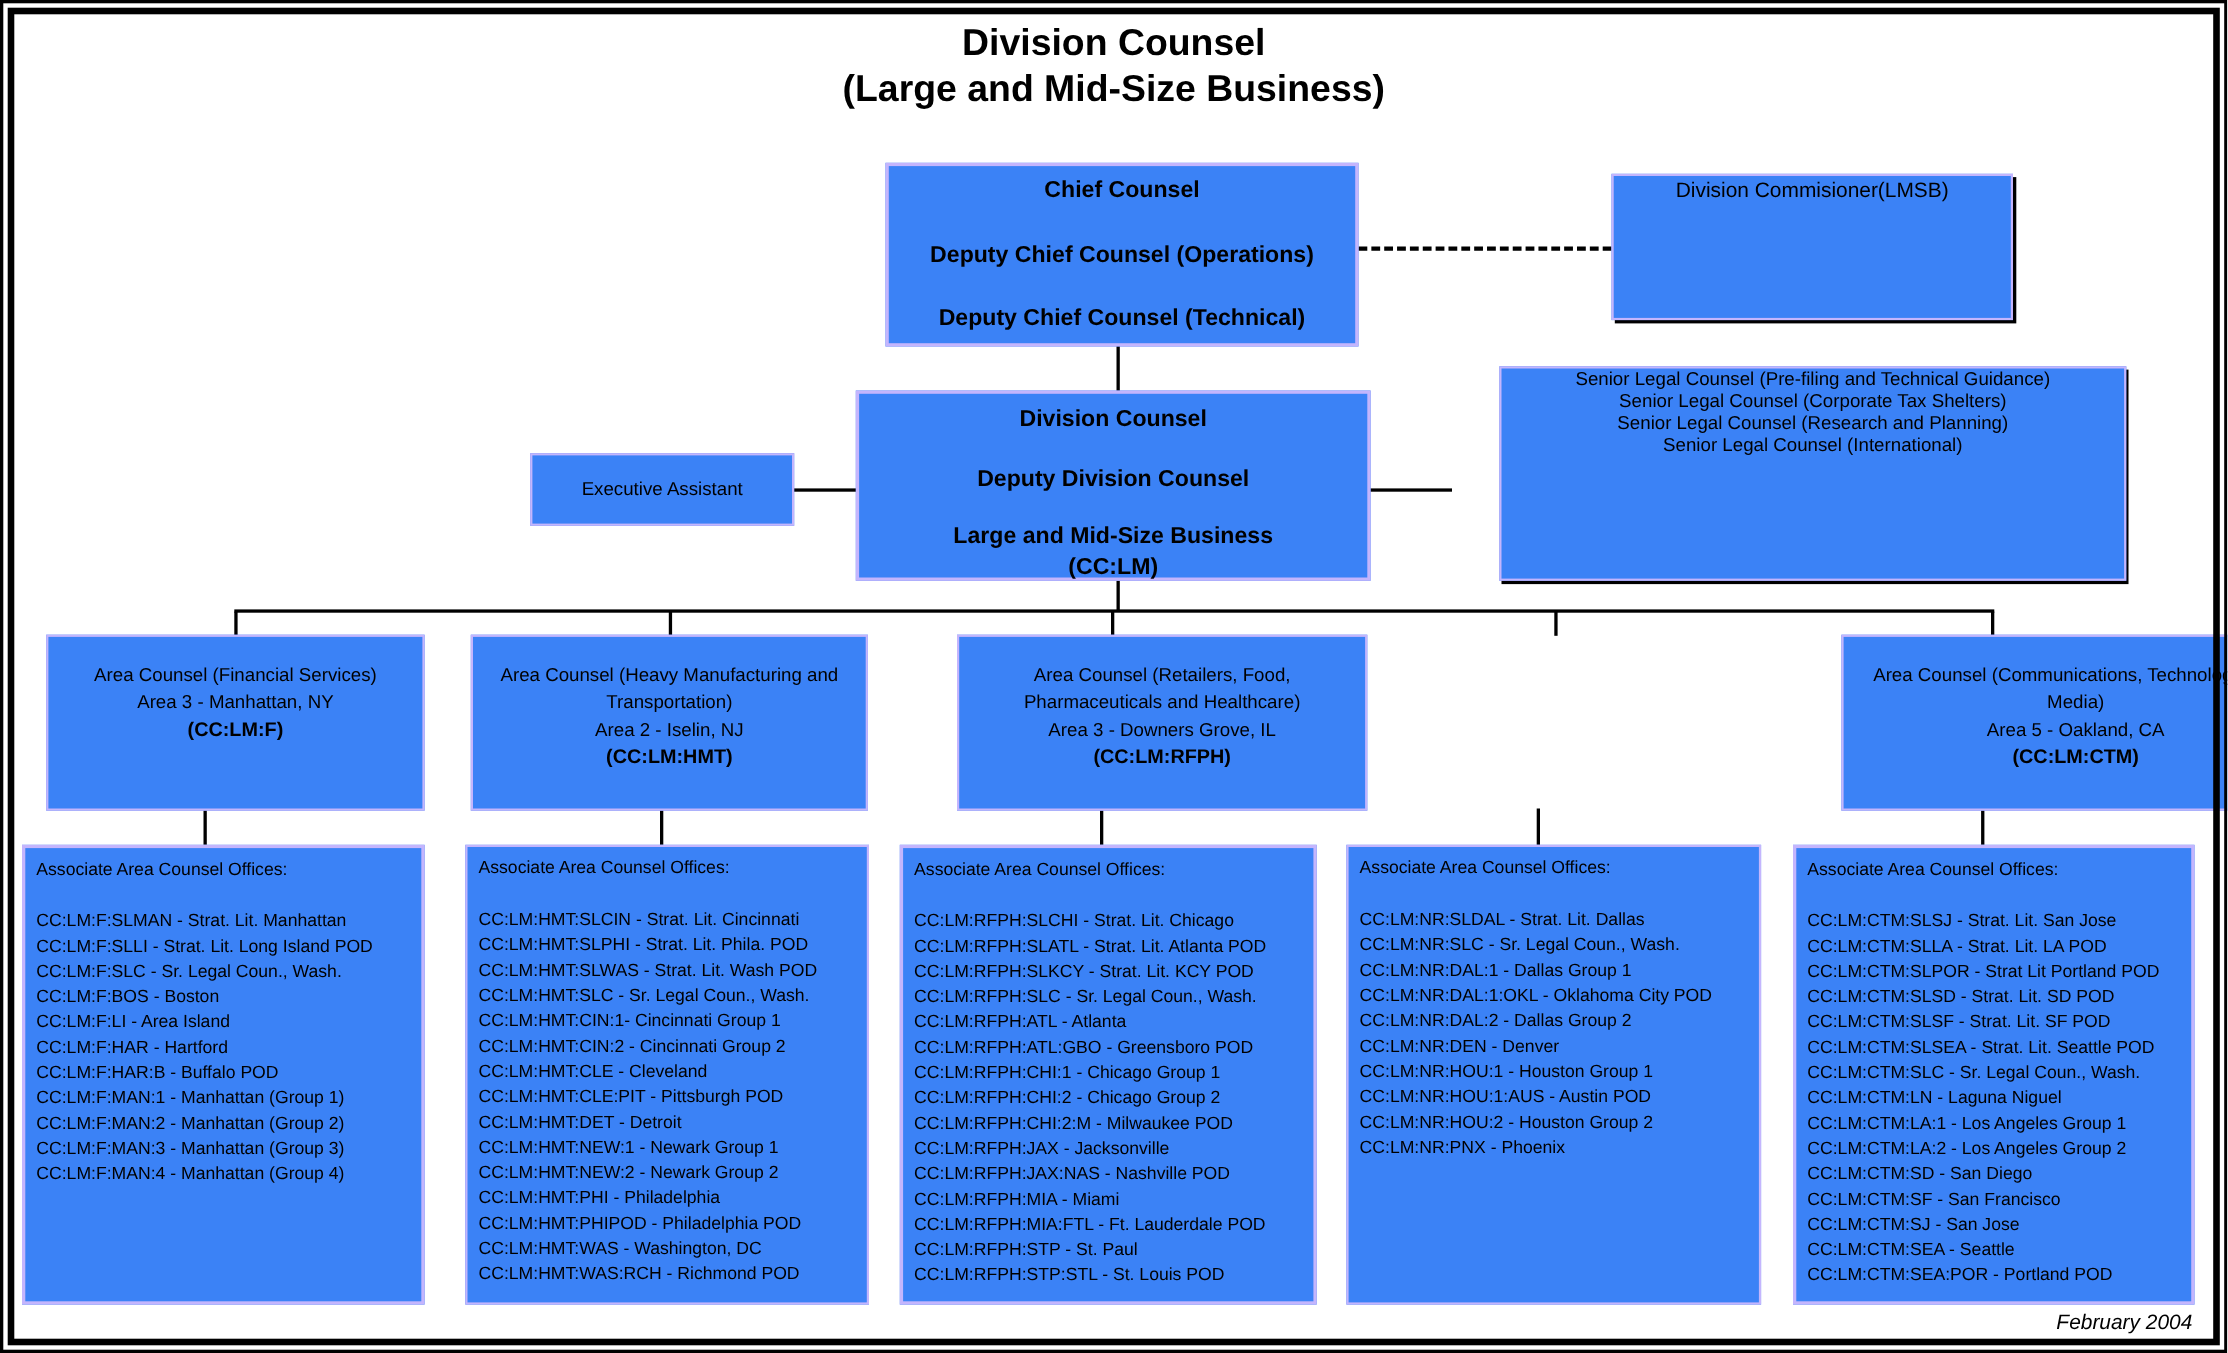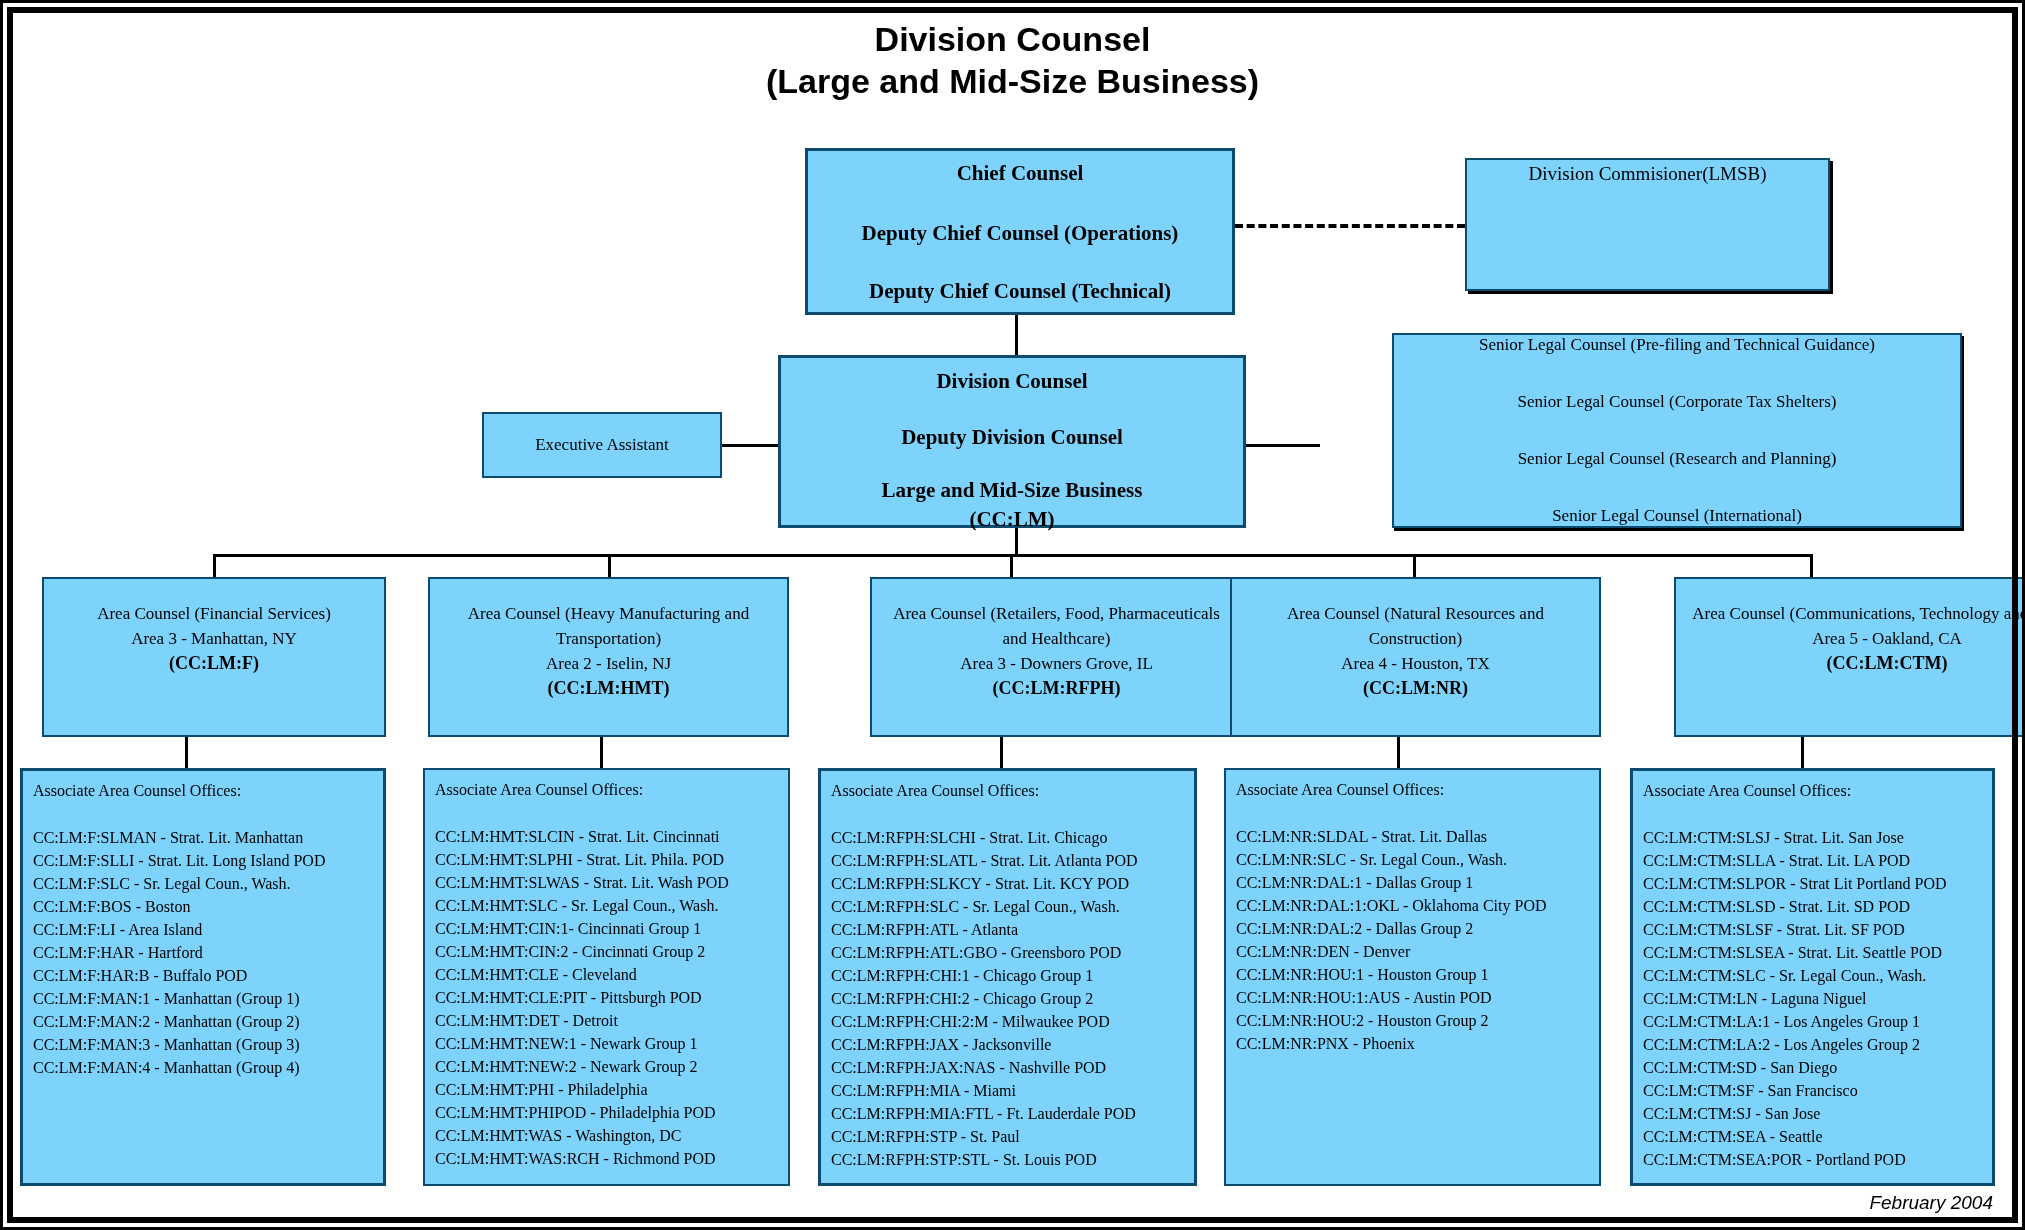--- a/index.html
+++ b/index.html
@@ -9,22 +9,22 @@
     background:#ffffff;
     font-family:"Liberation Sans",sans-serif;
     color:#000;
     overflow:hidden;
   }
   
   #frame-outer{position:absolute;inset:0;border:3px solid #000;pointer-events:none;}
   #frame-inner{position:absolute;inset:7px;border:6px solid #000;pointer-events:none;}
 
   .box{
-    position:absolute;background:#7dd3fc;border:2px solid #0c4a6e;
-    box-sizing:border-box;text-align:center;font-family:Liberation Serif, serif;
+    position:absolute;background:#3b82f6;border:2px solid #c4b5fd;
+    box-sizing:border-box;text-align:center;
   }
   .line{position:absolute;background:#000;}
 
   
   #title{position:absolute;left:0;top:18px;width:100%;text-align:center;
     font-size:34px;font-weight:bold;line-height:42px;}
 
   
   #box-chief{left:805px;top:148px;width:430px;height:167px;border-width:3px;
     font-size:21px;font-weight:bold;}
@@ -40,24 +40,24 @@
   #box-div{left:778px;top:355px;width:468px;height:173px;border-width:3px;
     font-size:21px;font-weight:bold;}
   #box-div .l1{margin-top:11px;}
   #box-div .l2{margin-top:31px;}
   #box-div .l3{margin-top:28px;}
   #box-div .l4{margin-top:4px;}
 
   #box-exec{left:482px;top:412px;width:240px;height:66px;
     display:flex;align-items:center;justify-content:center;font-size:17px;}
 
-  #box-senior{left:1392px;top:333px;width:570px;height:195px;
+  #box-senior{left:1363px;top:333px;width:570px;height:195px;
     box-shadow:2px 3px 0 0 #000;
-    display:flex;flex-direction:column;justify-content:space-between;
-    font-size:17px;gap:22px;}
+    display:flex;flex-direction:column;justify-content:flex-start;
+    font-size:17px;}
 
   
   #ln-dash{position:absolute;left:1235px;top:224px;width:230px;height:0;
     border-top:4px dashed #000;}
   #ln-chief-div{left:1015px;top:313px;width:3px;height:44px;}
   #ln-exec{left:720px;top:444px;width:60px;height:3px;}
   #ln-senior{left:1244px;top:444px;width:76px;height:3px;}
   #ln-div-down{left:1015px;top:526px;width:3px;height:30px;}
   #ln-dist{left:213px;top:554px;width:1600px;height:3px;}
   #ln-a1{left:213px;top:556px;width:3px;height:22px;}
@@ -160,25 +160,20 @@
   <div class="box area-box" id="box-area2">
     <div>Area Counsel (Heavy Manufacturing and Transportation)</div>
     <div>Area 2 - Iselin, NJ</div>
     <div class="code">(CC:LM:HMT)</div>
   </div>
   <div class="box area-box" id="box-area3">
     <div>Area Counsel (Retailers, Food, Pharmaceuticals and Healthcare)</div>
     <div>Area 3 - Downers Grove, IL</div>
     <div class="code">(CC:LM:RFPH)</div>
   </div>
-  <div class="box area-box" id="box-area4">
-    <div>Area Counsel (Natural Resources and Construction)</div>
-    <div>Area 4 - Houston, TX</div>
-    <div class="code">(CC:LM:NR)</div>
-  </div>
   <div class="box area-box" id="box-area5">
     <div>Area Counsel (Communications, Technology and Media)</div>
     <div>Area 5 - Oakland, CA</div>
     <div class="code">(CC:LM:CTM)</div>
   </div>
 
   <div class="box list-box" id="box-list1">
     <div class="list-header">Associate Area Counsel Offices:</div>
     <div class="offices">
         <div>CC:LM:F:SLMAN - Strat. Lit. Manhattan</div>

